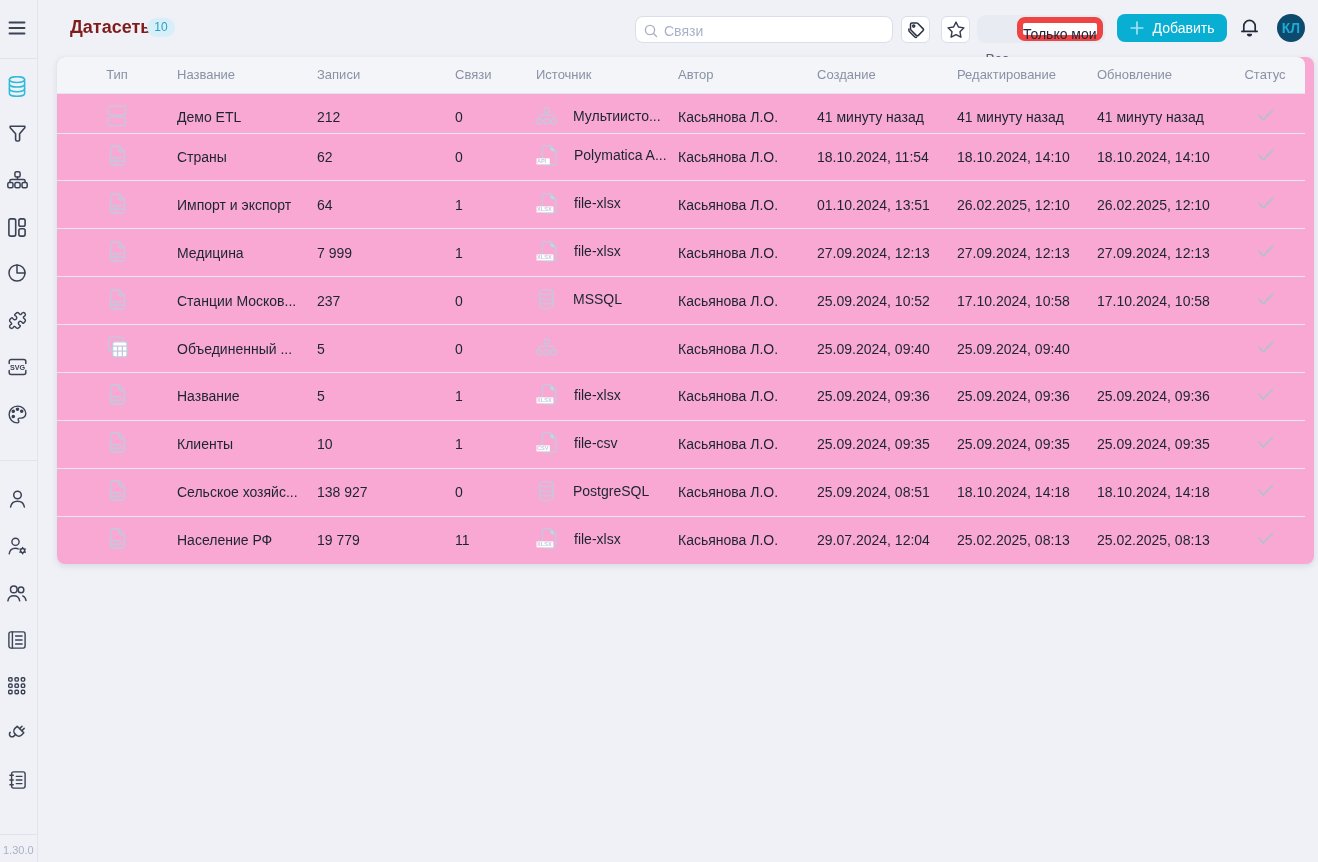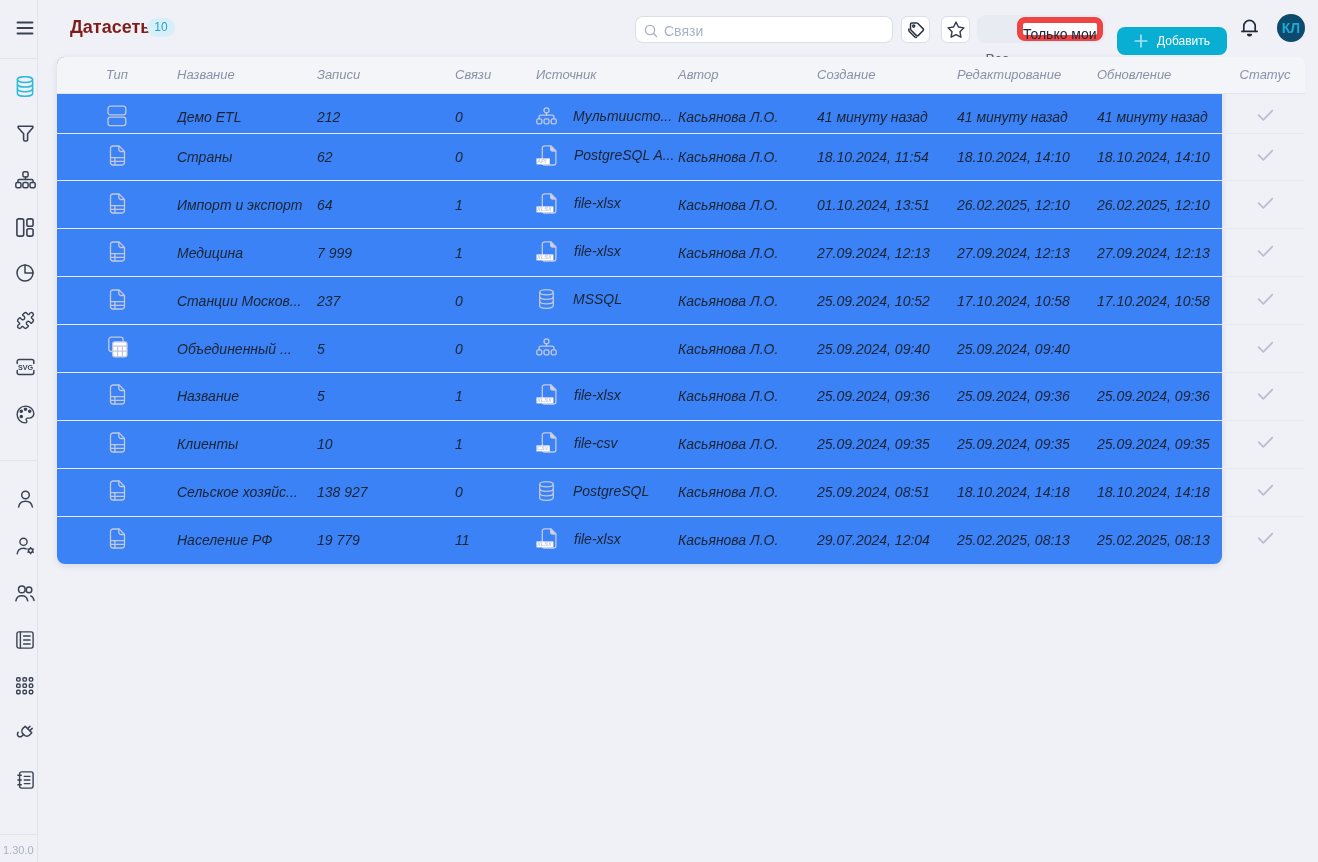--- a/index.html
+++ b/index.html
@@ -1,42 +1,42 @@
 <!DOCTYPE html>
 <html lang="ru"><head>
 <meta charset="utf-8">
 <title>Датасеты</title>
 <style>
 * { margin:0; padding:0; box-sizing:border-box; }
 html,body { width:1318px; height:862px; overflow:hidden; }
 body { font-family:"Liberation Sans", sans-serif; background:#F0F1F6; color:#1C2434; position:relative; }
 
 #sidebar { position:absolute; left:0; top:0; width:38px; height:862px; background:#F0F1F6; border-right:1px solid #E2E4ED; }
-.sb-ic { position:absolute; left:8px; width:34px; display:flex; justify-content:center; align-items:center; }
+.sb-ic { position:absolute; left:0; width:34px; display:flex; justify-content:center; align-items:center; }
 .sb-div { position:absolute; left:0; width:37px; height:1px; background:#E2E4ED; }
 #version { position:absolute; left:3px; top:844px; font-size:11px; color:#A9B1C8; }
 
 #topbar { position:absolute; left:38px; top:0; width:1280px; height:57px; }
 #title { position:absolute; left:32px; top:17px; font-size:18px; font-weight:700; color:#7f1d1d; }
 #badge { position:absolute; left:109px; top:18px; width:28px; height:19px; background:#D7EFF8; border-radius:10px; font-size:12px; color:#2BA0C6; text-align:center; line-height:19px; }
 #search { position:absolute; left:597px; top:16px; width:258px; height:27px; background:#fff; border:1px solid #D9DEE9; border-radius:8px; }
 #search svg { position:absolute; left:8px; top:7px; }
 #search span { position:absolute; left:28px; top:6px; font-size:14px; color:#A9B1C6; }
 .icbtn { position:absolute; top:16px; width:29px; height:27px; background:#fff; border:1px solid #D9DEE9; border-radius:6px; display:flex; align-items:center; justify-content:center; }
 #btn-tag { left:863px; }
 #btn-star { left:903px; }
 #seg { position:absolute; left:939px; top:15px; width:128px; height:28px; background:#E9EBF3; border-radius:8px; }
 #seg .all { position:absolute; left:0; top:0; width:41px; height:28px; font-size:14px; color:#5A6376; text-align:center; line-height:28px;margin-top:30px; }
 #seg .mine { position:absolute; left:40px; top:2px; width:86px; height:24px; background:#fff; border:6px solid #ef4444; border-radius:8px; font-size:14px; color:#20293A; text-align:left; line-height:22px; }
-#btn-add { position:absolute; left:1079px; top:14px; width:110px; height:28px; background:#08AFD3; border-radius:8px; color:#fff; font-size:12px; display:flex; align-items:center; justify-content:center; gap:9px;margin-top:13px; }
+#btn-add { position:absolute; left:1079px; top:14px; width:110px; height:28px; background:#08AFD3; border-radius:8px; color:#fff; font-size:14px; display:flex; align-items:center; justify-content:center; gap:9px; }
 
 #bell { position:absolute; left:1203px; top:18px; }
 #avatar { position:absolute; left:1239px; top:14px; width:28px; height:28px; border-radius:50%; background:#0c4a6e; color:#1FA9D3; font-size:14px; font-weight:700; text-align:center; line-height:28px; }
 
-#card { position:absolute; left:57px; top:57px; width:1165px; height:507px; background:#3b82f6; border-radius:8px; box-shadow:0 2px 6px rgba(60,75,110,.14);font-style:italic; }
+#card { position:absolute; left:57px; top:57px; width:1257px; height:507px; background:#f9a8d4; border-radius:8px; box-shadow:0 2px 6px rgba(60,75,110,.14); }
 table { border-collapse:collapse; table-layout:fixed; width:1248px; }
 th { height:36px; background:#F4F5F9; font-size:13px; font-weight:400; color:#8991A5; text-align:left; border-bottom:1px solid #E2E5EE; padding:0; }
 th:first-child { border-top-left-radius:8px; text-align:center; }
 th:last-child { border-top-right-radius:8px; text-align:center; padding-right:12px; }
 td { height:47.9px; font-size:14px; color:#1C2434; padding:0; border-bottom:1px solid #E6E9F1; white-space:nowrap; overflow:hidden; }
 tr.first td { height:40px; padding-top:8px; vertical-align:middle; }
 tr:last-child td { border-bottom:none; }
 td.tico { text-align:center; }
 td.st { text-align:center; padding-right:12px; }
 td .src { display:inline-flex; align-items:center; gap:16px; }
@@ -269,21 +269,21 @@
           <td>Страны</td>
           <td>62</td>
           <td>0</td>
           <td><span class="src">
               <svg width="22" height="21" viewBox="0 0 22 21" fill="none">
                 <path d="M14.8 0.8H8.6A2.3 2.3 0 0 0 6.3 3.1v14.6a2.3 2.3 0 0 0 2.3 2.3h9a2.3 2.3 0 0 0 2.3-2.3V6Z" stroke="#C3C9DD" stroke-width="1.3" stroke-linejoin="round"></path>
                 <path d="M14.6 1v3a2 2 0 0 0 2 2h3.2Z" fill="#D9DDEB" stroke="#C3C9DD" stroke-width="1.3" stroke-linejoin="round"></path>
                 <rect x="0.5" y="13.4" width="13.3" height="6" fill="#fff"></rect>
                 <text x="1" y="18.4" font-size="5.6" font-weight="700" font-family="Liberation Sans" fill="#C3C9DD" text-anchor="start">API</text>
               </svg>
-              <span>PostgreSQL A...</span>
+              <span>Polymatica A...</span>
             </span></td>
           <td>Касьянова Л.О.</td>
           <td>18.10.2024, 11:54</td>
           <td>18.10.2024, 14:10</td>
           <td>18.10.2024, 14:10</td>
           <td class="st"><svg width="17" height="13" viewBox="0 0 17 13" fill="none" stroke="#B6BED2" stroke-width="1.7" stroke-linecap="round" stroke-linejoin="round">
               <path d="M1.7 6.2 6.3 10.9 15.3 1.7"></path>
             </svg></td>
         </tr>
 <tr>

